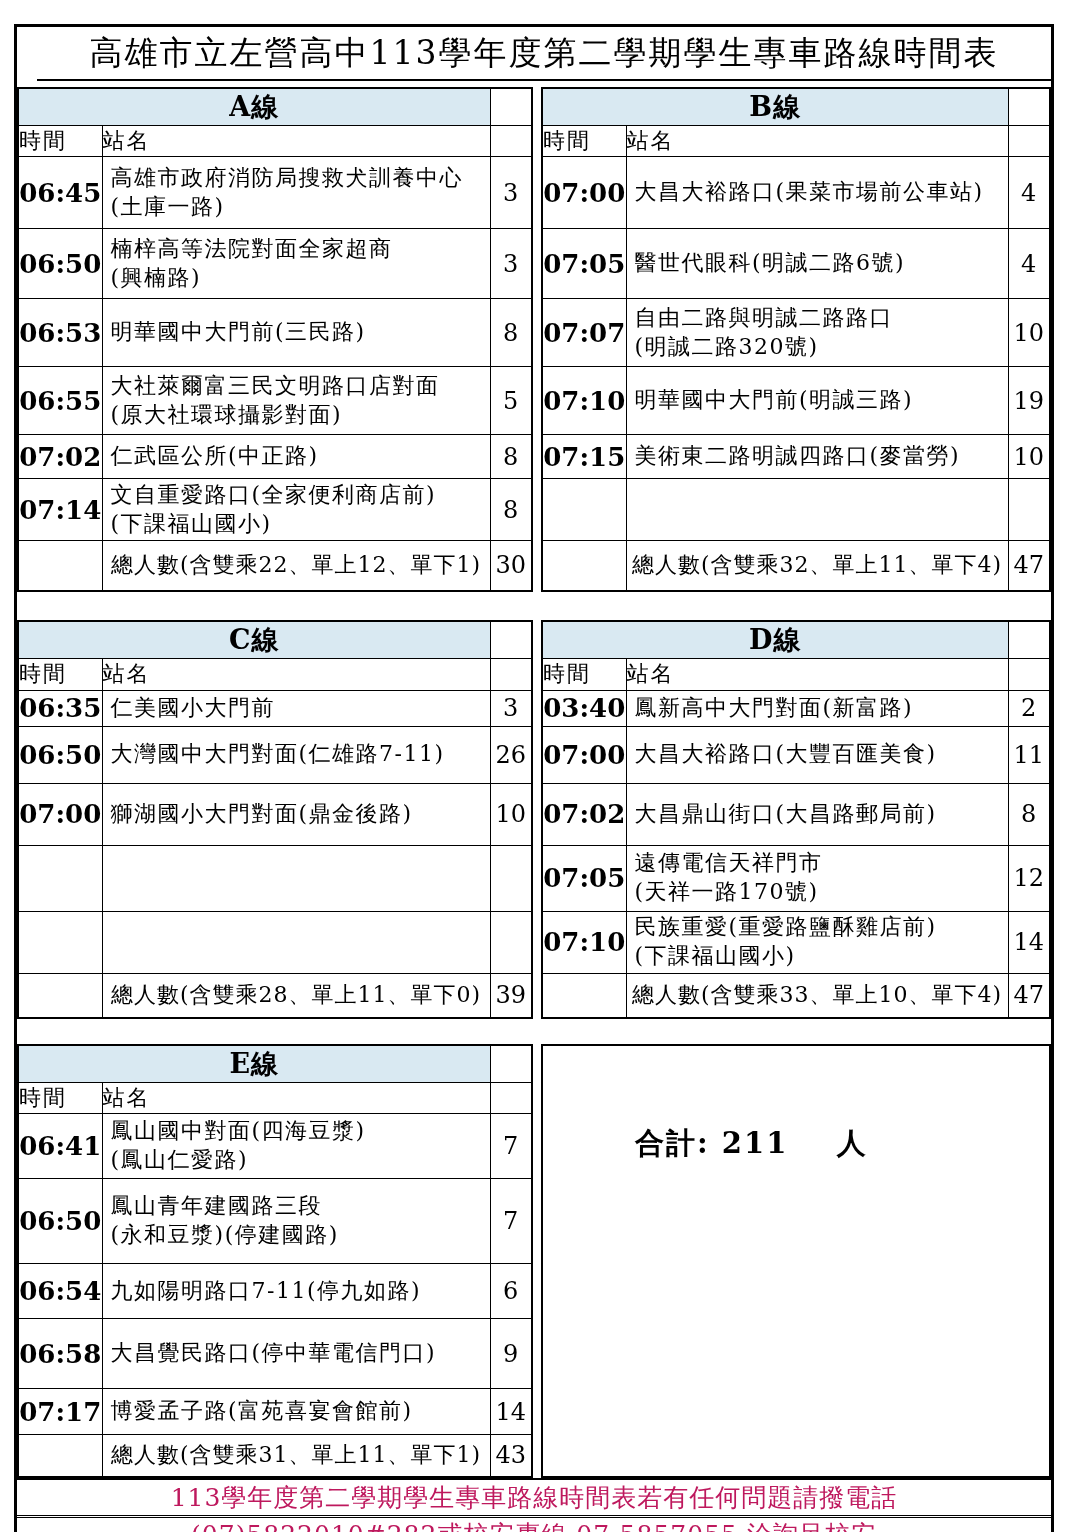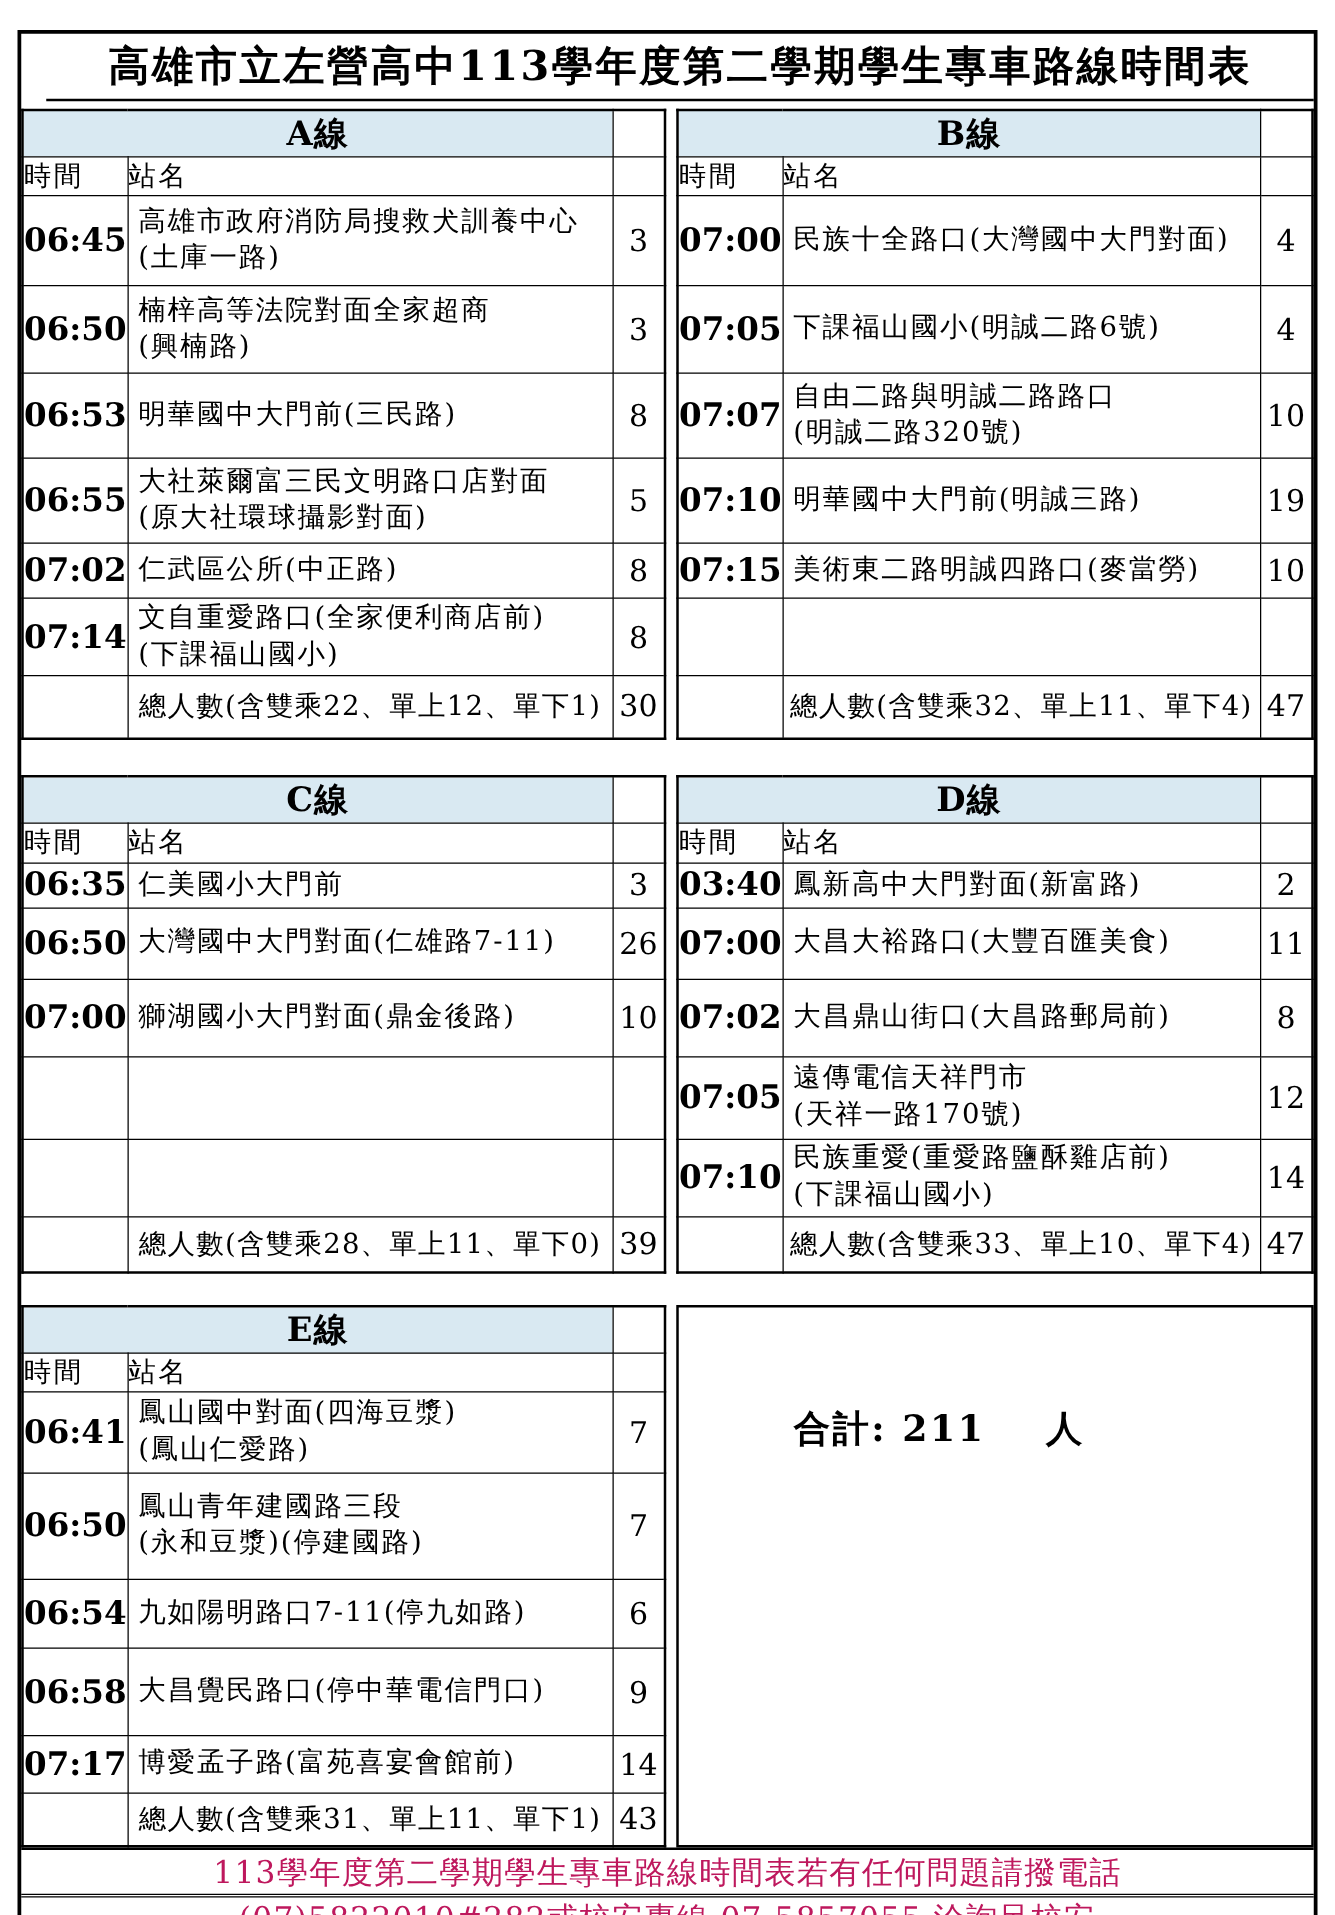--- a/index.html
+++ b/index.html
@@ -13,21 +13,21 @@
     position: absolute;
     left: 14px; top: 24px;
     width: 1040px;
     border: 3px solid #000;
     background: #fff;
   }
   .title-box {
     height: 54px;
     border-bottom: 2.5px solid #000;
     display: flex; align-items: center; justify-content: center;
-    font-size: 33px; font-weight: bold; letter-spacing: 2px; margin-left: 20px;
+    font-size: 33px; font-weight: normal; letter-spacing: 2px; margin-left: 20px;
   }
   .spacer1 { height: 6px; }
   .spacer2 { height: 28px; }
   .spacer3 { height: 25px; }
   .section { display: flex; gap: 8px; }
   table.line-table {
     border-collapse: collapse;
     table-layout: fixed;
     width: 516px;
     border: 2.5px solid #000;
@@ -148,26 +148,26 @@
               <td class="band" colspan="2">B線</td>
               <td></td>
             </tr>
       <tr class="colhdr" style="height:28px">
               <td>時間</td>
               <td>站名</td>
               <td></td>
             </tr>
       <tr style="height:72px">
               <td class="time">07:00</td>
-              <td class="station">民族十全路口(大灣國中大門對面)</td>
+              <td class="station">大昌大裕路口(果菜市場前公車站)</td>
               <td class="count">4</td>
             </tr>
       <tr style="height:70px">
               <td class="time">07:05</td>
-              <td class="station">下課福山國小(明誠二路6號)</td>
+              <td class="station">醫世代眼科(明誠二路6號)</td>
               <td class="count">4</td>
             </tr>
       <tr style="height:68px">
               <td class="time">07:07</td>
               <td class="station">自由二路與明誠二路路口
 (明誠二路320號)</td>
               <td class="count">10</td>
             </tr>
       <tr style="height:68px">
               <td class="time">07:10</td>

